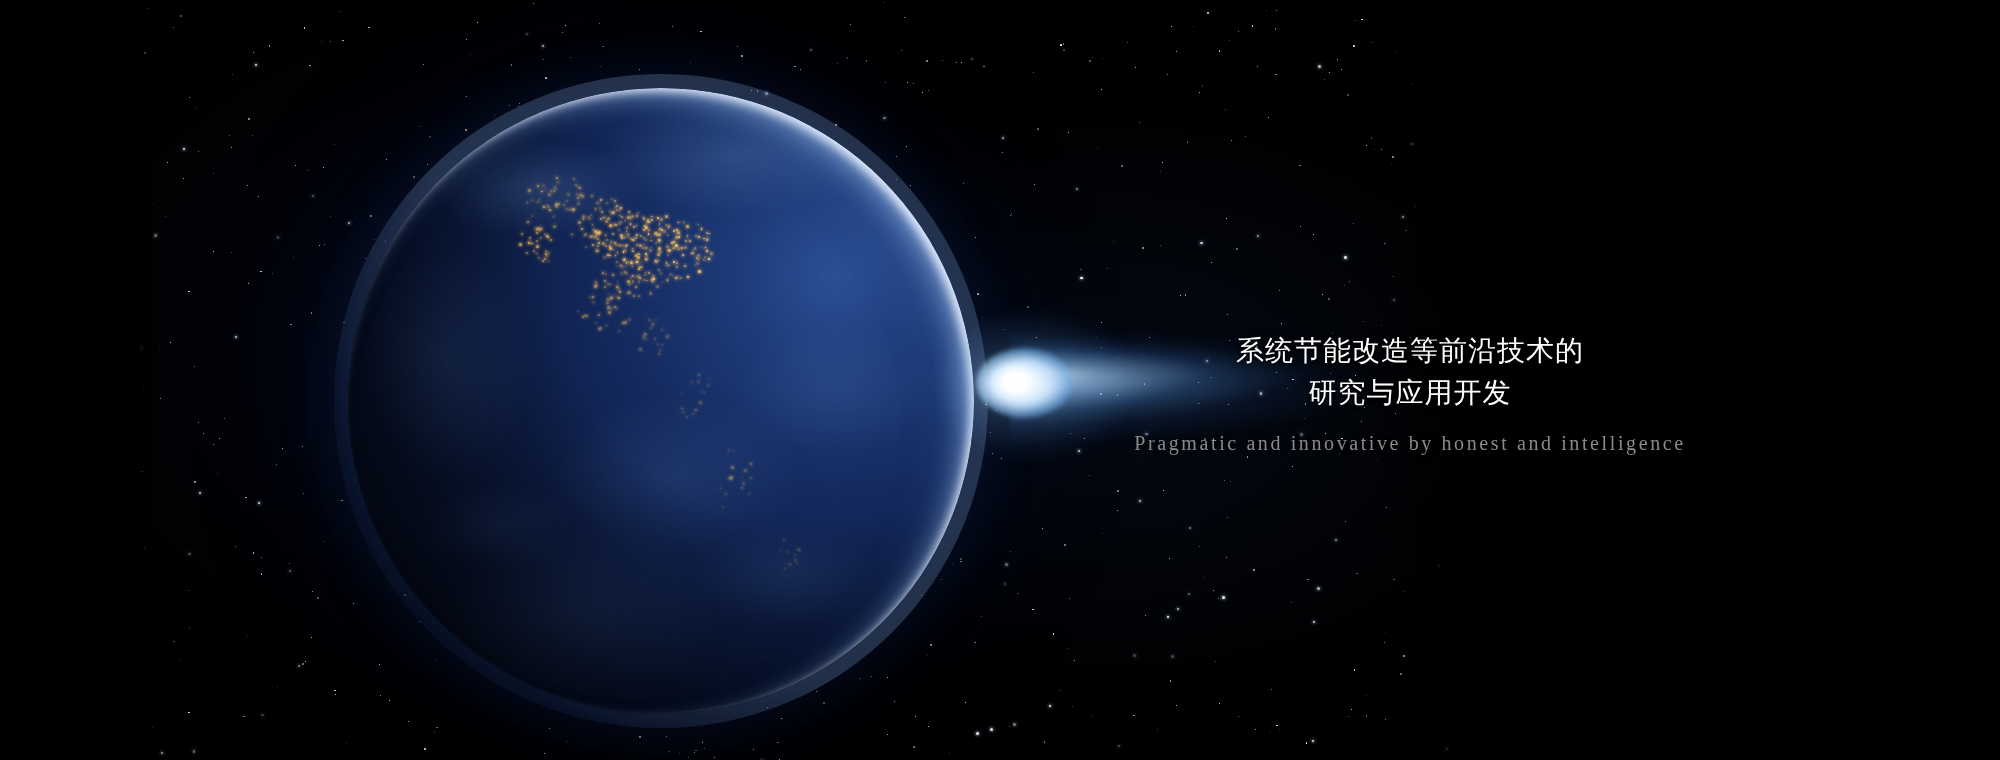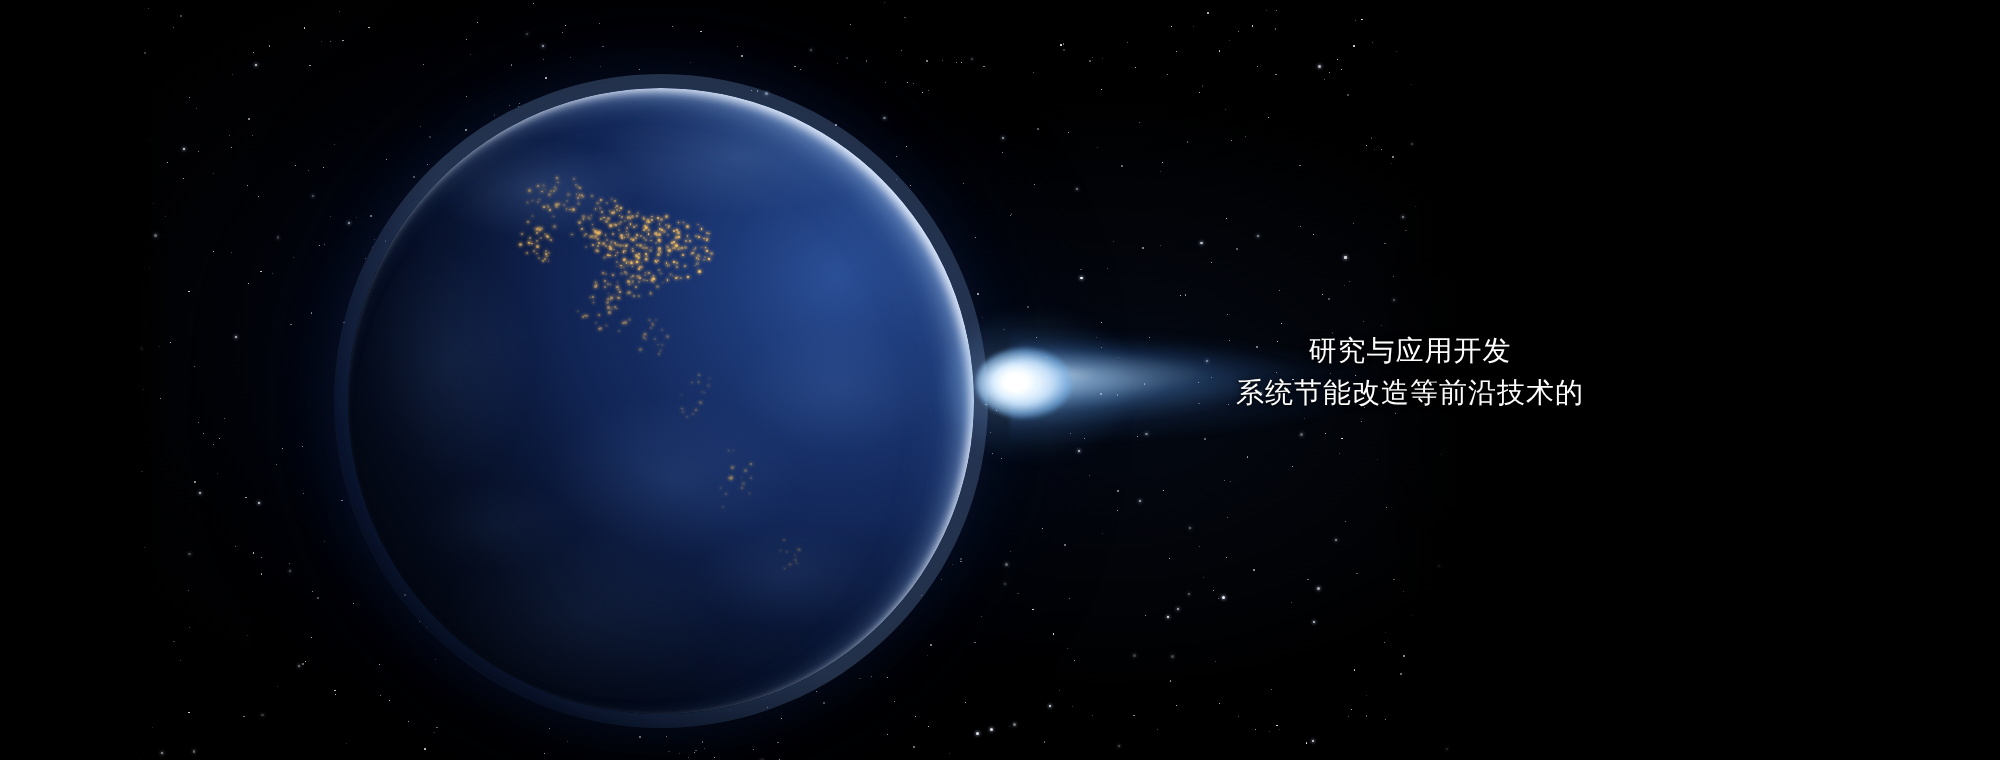--- a/index.html
+++ b/index.html
@@ -1194,17 +1194,18 @@
       <div class="comet-tail2"></div>
       <div class="comet-head"></div>
       <div class="comet-core"></div>
     </div>
 
     <div class="photo-fade-left"></div>
     <div class="photo-fade-right"></div>
   </div>
 
   <div class="caption">
+    <div class="headline-line">系统节能改造等前沿技术的</div>
     <div class="headline-line">研究与应用开发</div>
-    <div class="headline-line">系统节能改造等前沿技术的</div>
+    <div class="tagline">Pragmatic and innovative by honest and intelligence</div>
   </div>
 
 </div>
 
 </body></html>

